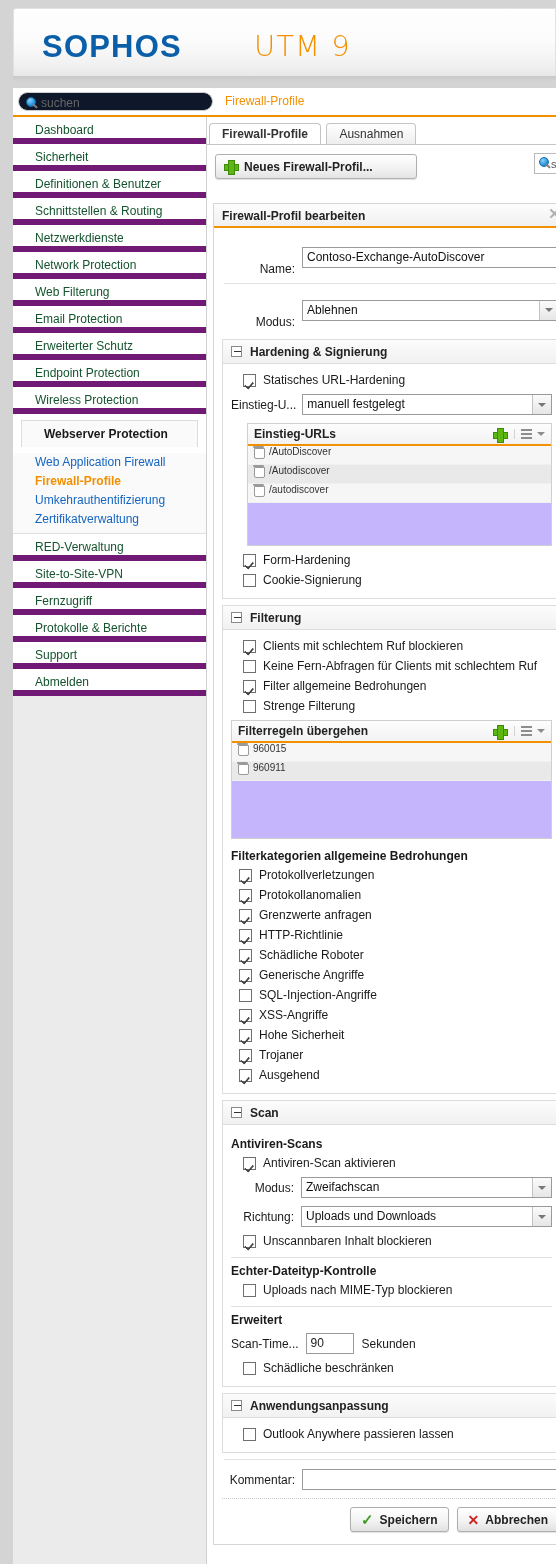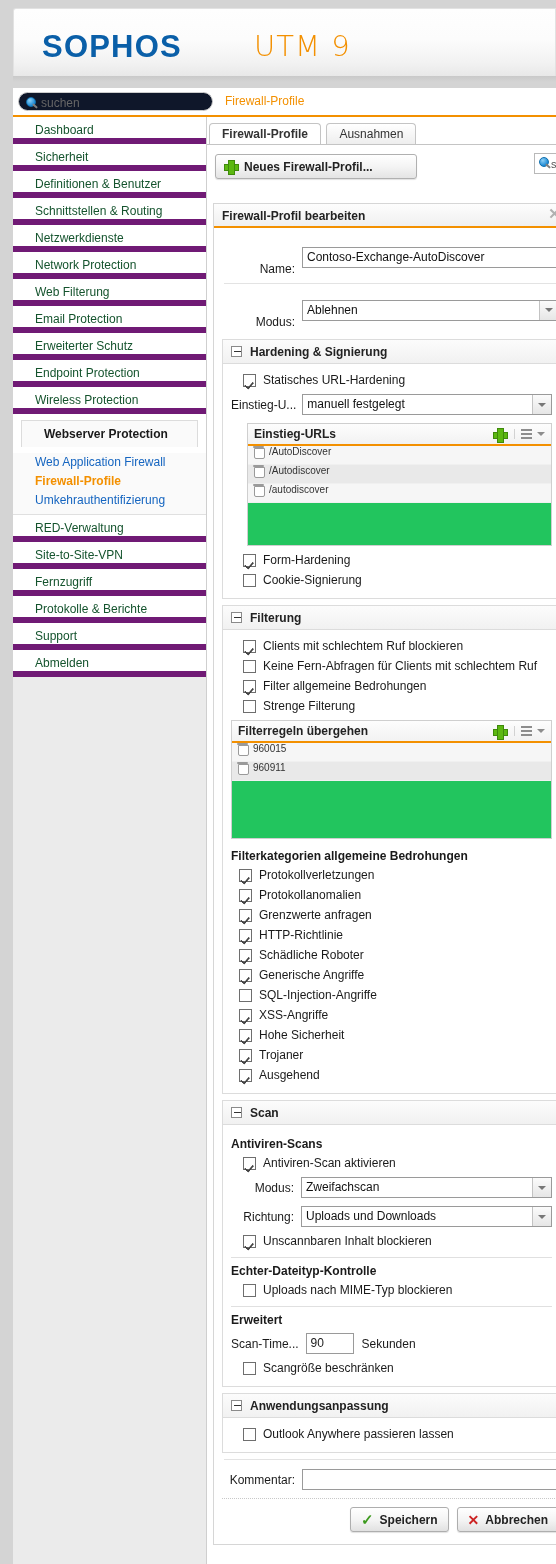--- a/index.html
+++ b/index.html
@@ -192,21 +192,21 @@
   }
   .cb.checked::after {
     content:""; position:absolute; left:2px; top:5px; width:4px; height:7px;
     border-right: 2px solid #444; border-bottom: 2px solid #444;
     transform: rotate(40deg); border-radius:1px;
   }
 
   .sublabel { font-weight:bold; font-size:12px; color:#1a1a1a; padding: 6px 0 2px 0; }
 
   
-  .listbox { border: 1px solid #cfcfcf; background:#22c55e; margin: 4px 0 4px 16px; }
+  .listbox { border: 1px solid #cfcfcf; background:#c4b5fd; margin: 4px 0 4px 16px; }
   .listbox.indent0 { margin-left: 0; }
   .listbox-head {
     height: 22px; display:flex; align-items:center; padding: 0 6px;
     background: linear-gradient(to bottom, #fdfdfd, #f2f2f2);
     border-bottom: 2px solid #f39000; font-size:12px; font-weight:bold; color:#222;
   }
   .listbox-head .sp { flex:1; }
   .lb-plus { margin-right: 8px; }
   .lb-menu { display:flex; align-items:center; border-left:1px solid #d2d2d2; padding-left:6px; }
   .lb-lines { display:inline-block; width:11px; height:10px; position:relative; margin-right:5px; }
@@ -288,20 +288,21 @@
       <div class="nav-item">Email Protection</div>
       <div class="nav-item">Erweiterter Schutz</div>
       <div class="nav-item">Endpoint Protection</div>
       <div class="nav-item">Wireless Protection</div>
 
       <div class="nav-item group">Webserver Protection</div>
       <div class="sub-wrap">
         <div class="nav-sub">Web Application Firewall</div>
         <div class="nav-sub active">Firewall-Profile</div>
         <div class="nav-sub">Umkehrauthentifizierung</div>
+        <div class="nav-sub">Zertifikatverwaltung</div>
       </div>
 
       <div class="nav-item">RED-Verwaltung</div>
       <div class="nav-item">Site-to-Site-VPN</div>
       <div class="nav-item">Fernzugriff</div>
       <div class="nav-item">Protokolle &amp; Berichte</div>
       <div class="nav-item">Support</div>
       <div class="nav-item">Abmelden</div>
     </div>
   </div>
@@ -541,21 +542,21 @@
 
             <div class="hr-sec"></div>
             <div class="sublabel" style="padding-top:0;">Erweitert</div>
             <div class="inline-row">
               <span style="padding-right:7px;">Scan-Time...</span>
               <span class="num-input">90</span>
               <span>Sekunden</span>
             </div>
             <div class="cb-row">
               <span class="cb"></span>
-              <span>Scangröße beschränken</span>
+              <span>Schädliche beschränken</span>
             </div>
           </div>
         </div>
 
         <div class="group">
           <div class="group-head">
             <span class="minus-box"></span>
             <span>Anwendungsanpassung</span>
           </div>
           <div class="group-body">

